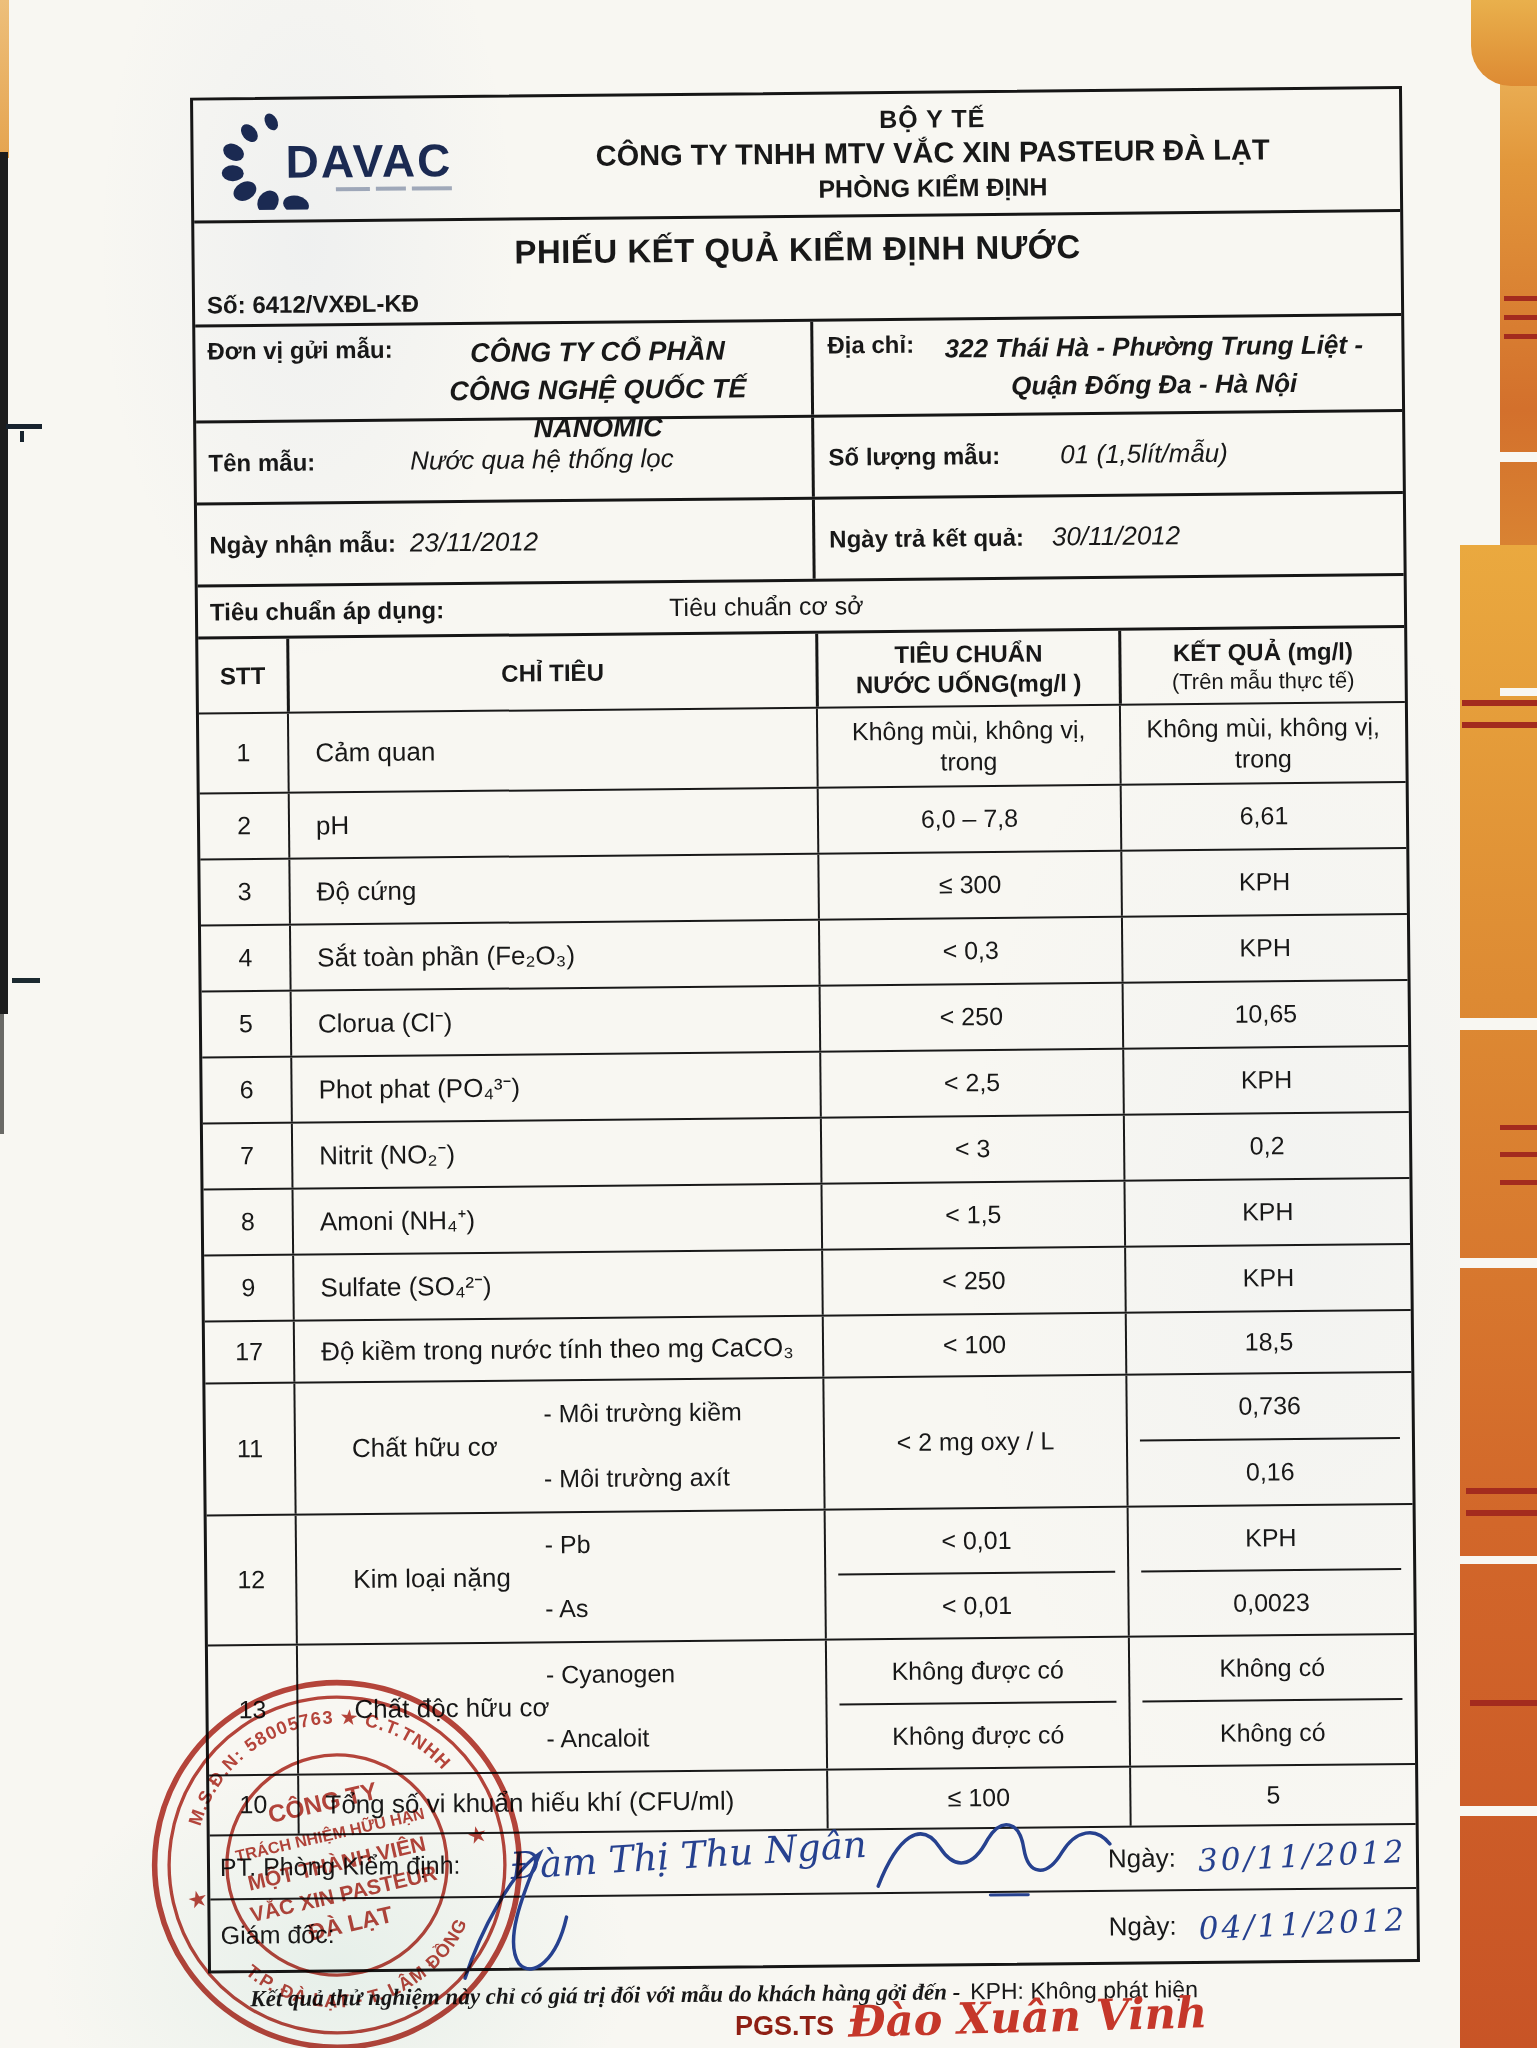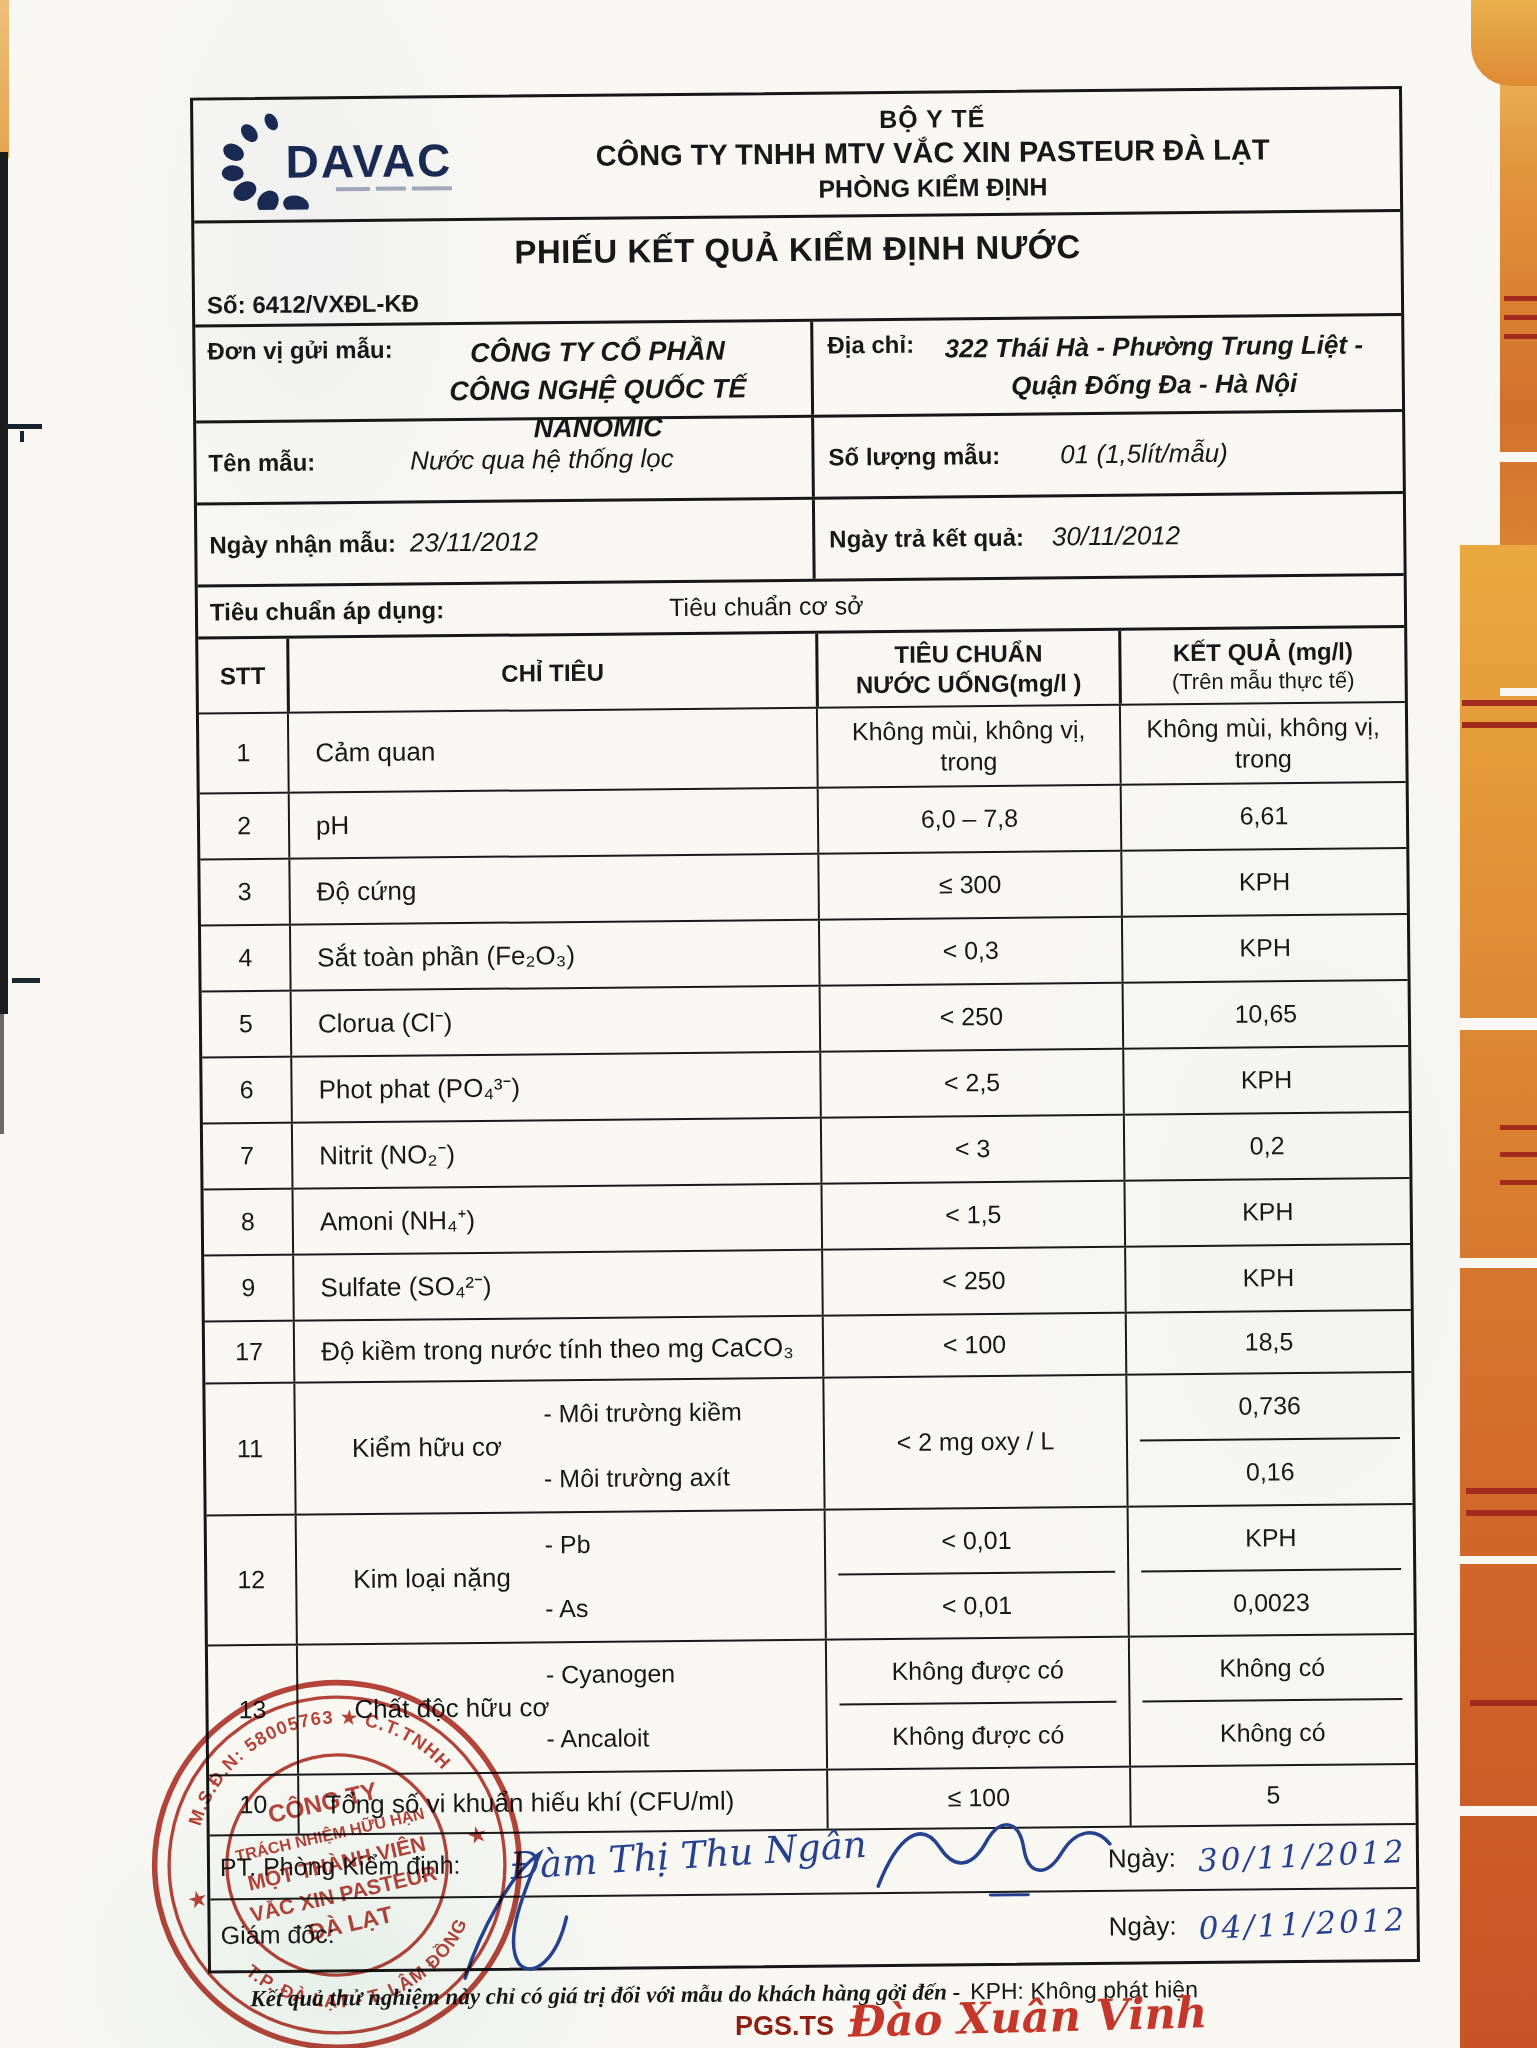--- a/index.html
+++ b/index.html
@@ -315,21 +315,21 @@
     <div class="trow h62">
       <div class="c stt">17</div>
       <div class="c name">Độ kiềm trong nước tính theo mg CaCO₃</div>
       <div class="c std">&lt; 100</div>
       <div class="c res">18,5</div>
     </div>
 
     <div class="trow h132">
       <div class="c stt">11</div>
       <div class="c name nsplit">
-        <span class="nmain">Kiểm hữu cơ</span>
+        <span class="nmain">Chất hữu cơ</span>
         <div class="nsubs">
           <div class="sub">- Môi trường kiềm</div>
           <div class="sub">- Môi trường axít</div>
         </div>
       </div>
       <div class="c std">&lt; 2 mg oxy / L</div>
       <div class="c res stk">
         <div class="half">0,736</div>
         <div class="half">0,16</div>
       </div>

